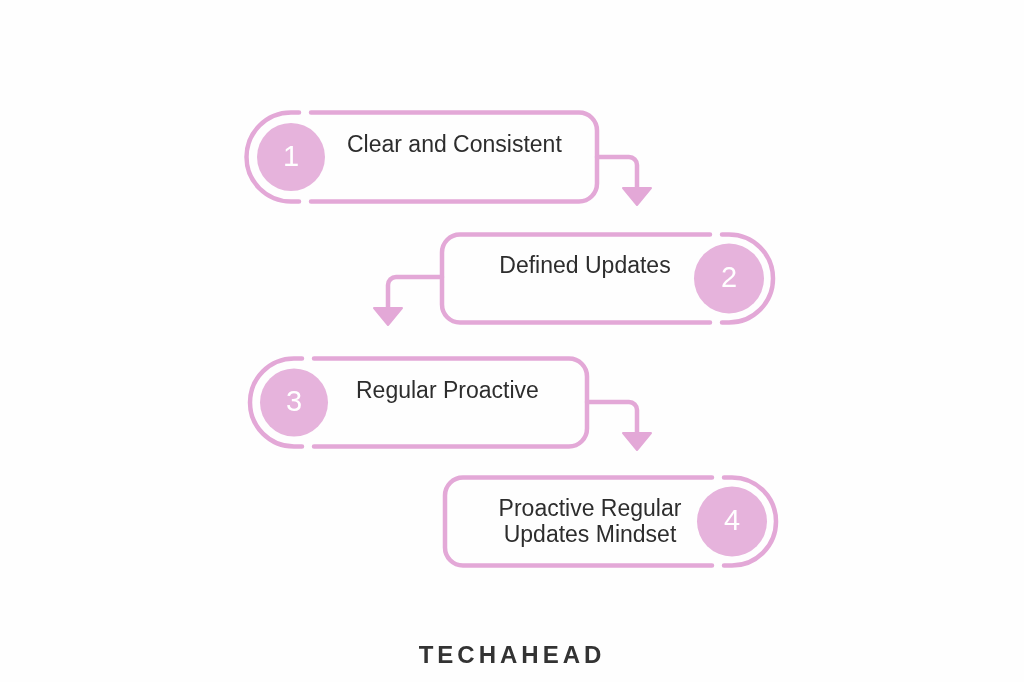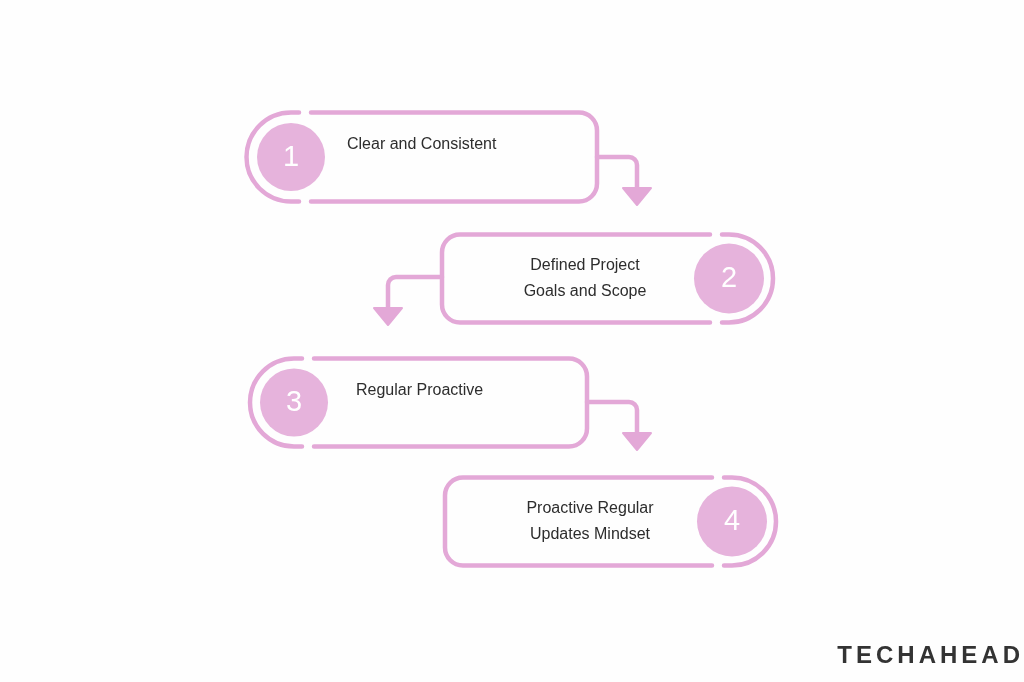--- a/index.html
+++ b/index.html
@@ -33,36 +33,36 @@
   }
   .arrow-head{
     fill:var(--color-stroke);
     stroke:var(--color-stroke);
     stroke-width:2;
     stroke-linejoin:round;
   }
   .num-circle{fill:var(--color-circle-fill);}
   .label{
     position:absolute;
-    font-size:16px;
+    font-size:23px;
     line-height:26px;
     color:var(--color-text);
     white-space:nowrap;
   }
   .label.centered{text-align:center;white-space:normal;}
   .step-number{
     position:absolute;
     transform:translate(-50%,-52%);
     font-size:29px;
     color:var(--color-number);
   }
   .brand-logo{
     position:absolute;
     left:0;top:641px;width:100%;
-    text-align:right;
+    text-align:center;
     font-weight:700;
     font-size:24px;
     letter-spacing:4px;
     color:var(--color-logo);
   }
 </style>
 </head>
 <body>
 
 <div class="canvas">
@@ -112,22 +112,21 @@
   <div class="step-number" style="left:291px;top:157px;">1</div>
   <div class="step-number" style="left:729px;top:278px;">2</div>
   <div class="step-number" style="left:294px;top:402px;">3</div>
   <div class="step-number" style="left:732px;top:521px;">4</div>
 
   <div class="label" style="left:347px;top:131px;">
     <div>Clear and Consistent</div>
   </div>
 
   <div class="label centered" style="left:445px;top:252px;width:280px;">
-    <div>Defined Project</div>
-    <div>Goals and Scope</div>
+    <div>Defined Updates</div>
   </div>
 
   <div class="label" style="left:356px;top:377px;">
     <div>Regular Proactive</div>
   </div>
 
   <div class="label centered" style="left:450px;top:495px;width:280px;">
     <div>Proactive Regular</div>
     <div>Updates Mindset</div>
   </div>

